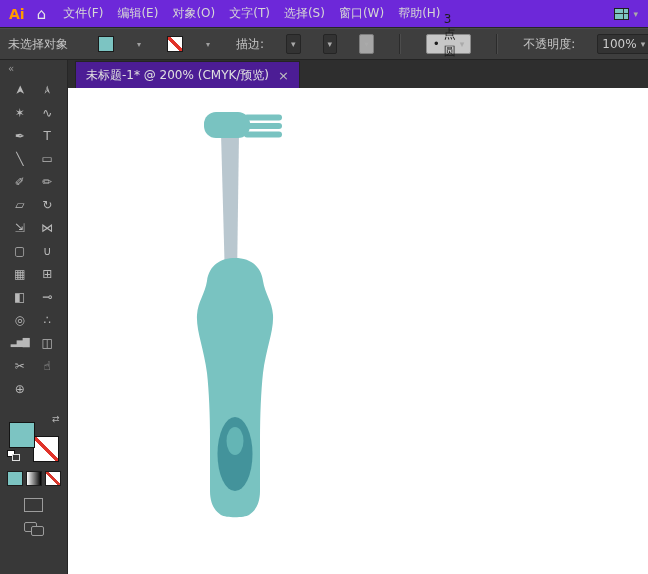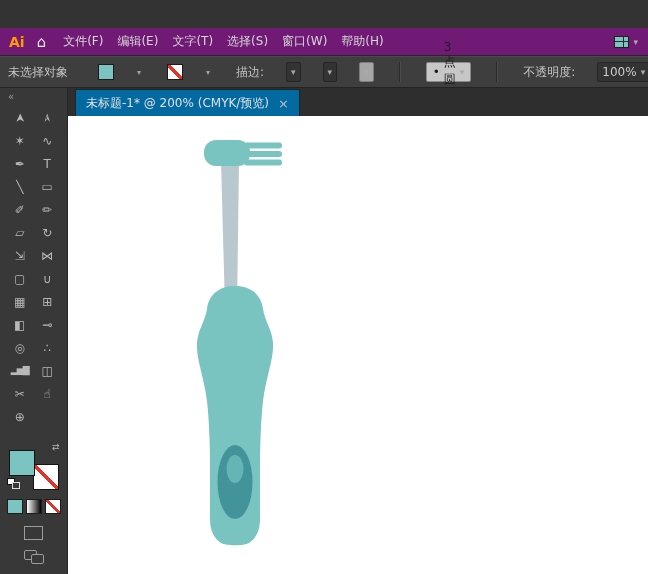--- a/index.html
+++ b/index.html
@@ -1,22 +1,22 @@
 <!DOCTYPE html>
 <html><head>
 <meta charset="utf-8">
 <style>
   * { margin:0; padding:0; box-sizing:border-box; }
   html,body { width:648px; height:574px; overflow:hidden; }
   body { font-family:"DejaVu Sans","Liberation Sans",sans-serif; background:#333; }
   .app { position:relative; width:648px; height:574px; display:flex; flex-direction:column; }
 
   
-  .menubar { height:28px; background:#701a75; border-bottom:1px solid #262626;
-             display:flex; align-items:center; color:#d6d6d6; font-size:12px; flex:0 0 28px;margin-top:28px; }
+  .menubar { height:28px; background:#6d28d9; border-bottom:1px solid #262626;
+             display:flex; align-items:center; color:#d6d6d6; font-size:12px; flex:0 0 28px; }
   .logo { color:#ff9a00; font-weight:bold; font-size:14px; padding:0 10px 0 9px; }
   .home { font-size:15px; color:#e6e6e6; padding:0 10px 0 2px; }
   .menu-item { padding:0 7px; line-height:27px; white-space:nowrap; cursor:default; }
   .menubar-right { margin-left:auto; display:flex; align-items:center; gap:4px; padding-right:10px; }
   .ws-icon { width:15px; height:12px; border:1px solid #1f1f1f;
              background:
                linear-gradient(#2b2b2b,#2b2b2b) 60% 0 / 1px 100% no-repeat,
                linear-gradient(#2b2b2b,#2b2b2b) 0 55% / 100% 1px no-repeat,
                #7cc4c2; }
   .chev { font-size:9px; color:#aaa; }
@@ -64,36 +64,37 @@
   .mode-btn.none { background:linear-gradient(45deg,transparent 42%,#d8362b 42%,#d8362b 58%,transparent 58%), #fff; }
 
   .draw-mode { width:19px; height:14px; border:1px solid #9c9c9c; margin:12px auto 0 auto; }
   .screen-mode { position:relative; width:20px; height:14px; margin:10px auto 0 auto; }
   .screen-mode .r1 { position:absolute; left:0; top:0; width:13px; height:10px; border:1px solid #9c9c9c; border-radius:2px; }
   .screen-mode .r2 { position:absolute; right:0; bottom:0; width:13px; height:10px; border:1px solid #9c9c9c; border-radius:2px; background:#383838; }
 
   
   .doc-area { flex:1; display:flex; flex-direction:column; min-width:0; }
   .tabbar { height:28px; background:#2e2e2e; display:flex; align-items:flex-end; flex:0 0 28px; }
-  .tab { height:27px; background:#0369a1; color:#e0e0e0; font-size:12px; display:flex; align-items:center;
+  .tab { height:27px; background:#4c1d95; color:#e0e0e0; font-size:12px; display:flex; align-items:center;
          padding:0 10px; gap:9px; margin-left:7px; border:1px solid #242424; border-bottom:none; white-space:nowrap; }
   .tab .close { color:#c0c0c0; font-size:13px; line-height:1; }
   .canvas { flex:1; background:#ffffff; position:relative; overflow:hidden; }
   .art { position:absolute; left:0; top:0; }
 </style>
 </head>
 <body>
 
 <div class="app">
 
   <div class="menubar">
     <span class="logo">Ai</span>
     <span class="home">⌂</span>
     <span class="menu-item">文件(F)</span>
     <span class="menu-item">编辑(E)</span>
+    <span class="menu-item">对象(O)</span>
     <span class="menu-item">文字(T)</span>
     <span class="menu-item">选择(S)</span>
     <span class="menu-item">窗口(W)</span>
     <span class="menu-item">帮助(H)</span>
     <span class="menubar-right">
       <span class="ws-icon"></span>
       <span class="chev">▾</span>
     </span>
   </div>
 

